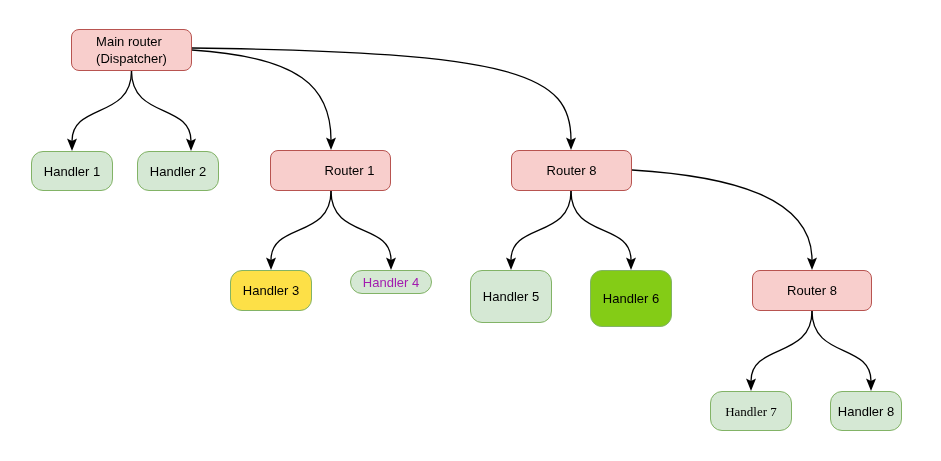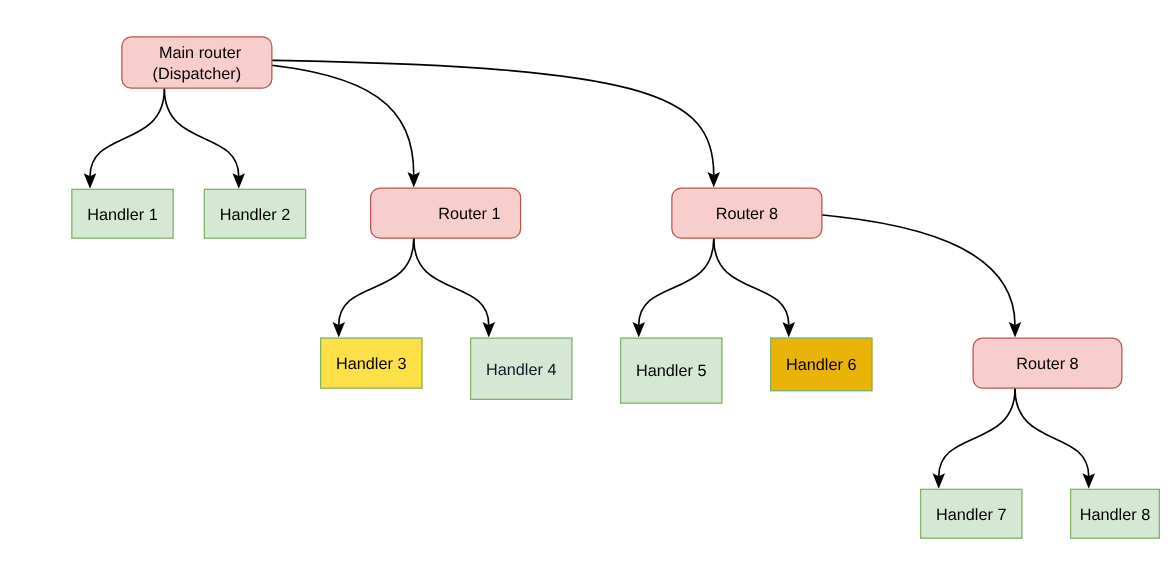--- a/index.html
+++ b/index.html
@@ -21,33 +21,32 @@
     top: 0;
     width: 941px;
     height: 461px;
   }
   .node {
     position: absolute;
     box-sizing: border-box;
     display: flex;
     align-items: center;
     justify-content: center;
-    text-align: right;
+    text-align: left;
     font-size: 13px;
     line-height: 17px;
     color: #000000;
     white-space: pre-line;
     border: 1px solid;
-    margin-left: 26px;
   }
   .node.router {
     border-radius: 8px;
   }
   .node.handler {
-    border-radius: 0;
+    border-radius: 12px;
   }
   .edge-path {
     fill: none;
     stroke-width: 1.3;
     stroke-linecap: round;
   }
 </style>
 </head>
 <body>
 
@@ -77,20 +76,20 @@
       <polygon points="871,391 866,378.5 871,381 876,378.5" fill="#000000"></polygon>
     </svg>
   <div id="node-layer">
       <div class="node router" style="left: 71px; top: 29px; width: 121px; height: 42px; background: rgb(248, 206, 204); border-color: rgb(184, 84, 80); color: rgb(0, 0, 0);">Main router
 (Dispatcher)</div>
       <div class="node handler" style="left: 31px; top: 151px; width: 82px; height: 40px; background: rgb(213, 232, 212); border-color: rgb(130, 179, 102); color: rgb(0, 0, 0);">Handler 1</div>
       <div class="node handler" style="left: 137px; top: 151px; width: 82px; height: 40px; background: rgb(213, 232, 212); border-color: rgb(130, 179, 102); color: rgb(0, 0, 0);">Handler 2</div>
       <div class="node router" style="left: 270px; top: 150px; width: 121px; height: 41px; background: rgb(248, 206, 204); border-color: rgb(184, 84, 80); color: rgb(0, 0, 0); padding-left: 38px;">Router 1</div>
       <div class="node router" style="left: 511px; top: 150px; width: 121px; height: 41px; background: rgb(248, 206, 204); border-color: rgb(184, 84, 80); color: rgb(0, 0, 0);">Router 8</div>
       <div class="node handler" style="left: 230px; top: 270px; width: 82px; height: 41px; background: #fde047; border-color: rgb(130, 179, 102); color: rgb(0, 0, 0);">Handler 3</div>
-      <div class="node handler" style="left: 350px; top: 270px; width: 82px; height: 50px; background: rgb(213, 232, 212); border-color: rgb(130, 179, 102); color: #0f172a;">Handler 4</div>
+      <div class="node handler" style="left: 350px; top: 270px; width: 82px; height: 24px; background: rgb(213, 232, 212); border-color: rgb(130, 179, 102); color: #a21caf;">Handler 4</div>
       <div class="node handler" style="left: 470px; top: 270px; width: 82px; height: 53px; background: rgb(213, 232, 212); border-color: rgb(130, 179, 102); color: rgb(0, 0, 0);">Handler 5</div>
-      <div class="node handler" style="left: 590px; top: 270px; width: 82px; height: 43px; background: #eab308; border-color: rgb(130, 179, 102); color: rgb(0, 0, 0);">Handler 6</div>
+      <div class="node handler" style="left: 590px; top: 270px; width: 82px; height: 57px; background: #84cc16; border-color: rgb(130, 179, 102); color: rgb(0, 0, 0);">Handler 6</div>
       <div class="node router" style="left: 752px; top: 270px; width: 120px; height: 41px; background: rgb(248, 206, 204); border-color: rgb(184, 84, 80); color: rgb(0, 0, 0);">Router 8</div>
-      <div class="node handler" style="left: 710px; top: 391px; width: 82px; height: 40px; background: rgb(213, 232, 212); border-color: rgb(130, 179, 102); color: rgb(0, 0, 0);">Handler 7</div>
+      <div class="node handler" style="left: 710px; top: 391px; width: 82px; height: 40px; background: rgb(213, 232, 212); border-color: rgb(130, 179, 102); color: rgb(0, 0, 0); font-family: Liberation Serif, serif;">Handler 7</div>
       <div class="node handler" style="left: 830px; top: 391px; width: 72px; height: 40px; background: rgb(213, 232, 212); border-color: rgb(130, 179, 102); color: rgb(0, 0, 0);">Handler 8</div>
     </div>
 </div>
 
 </body></html>

